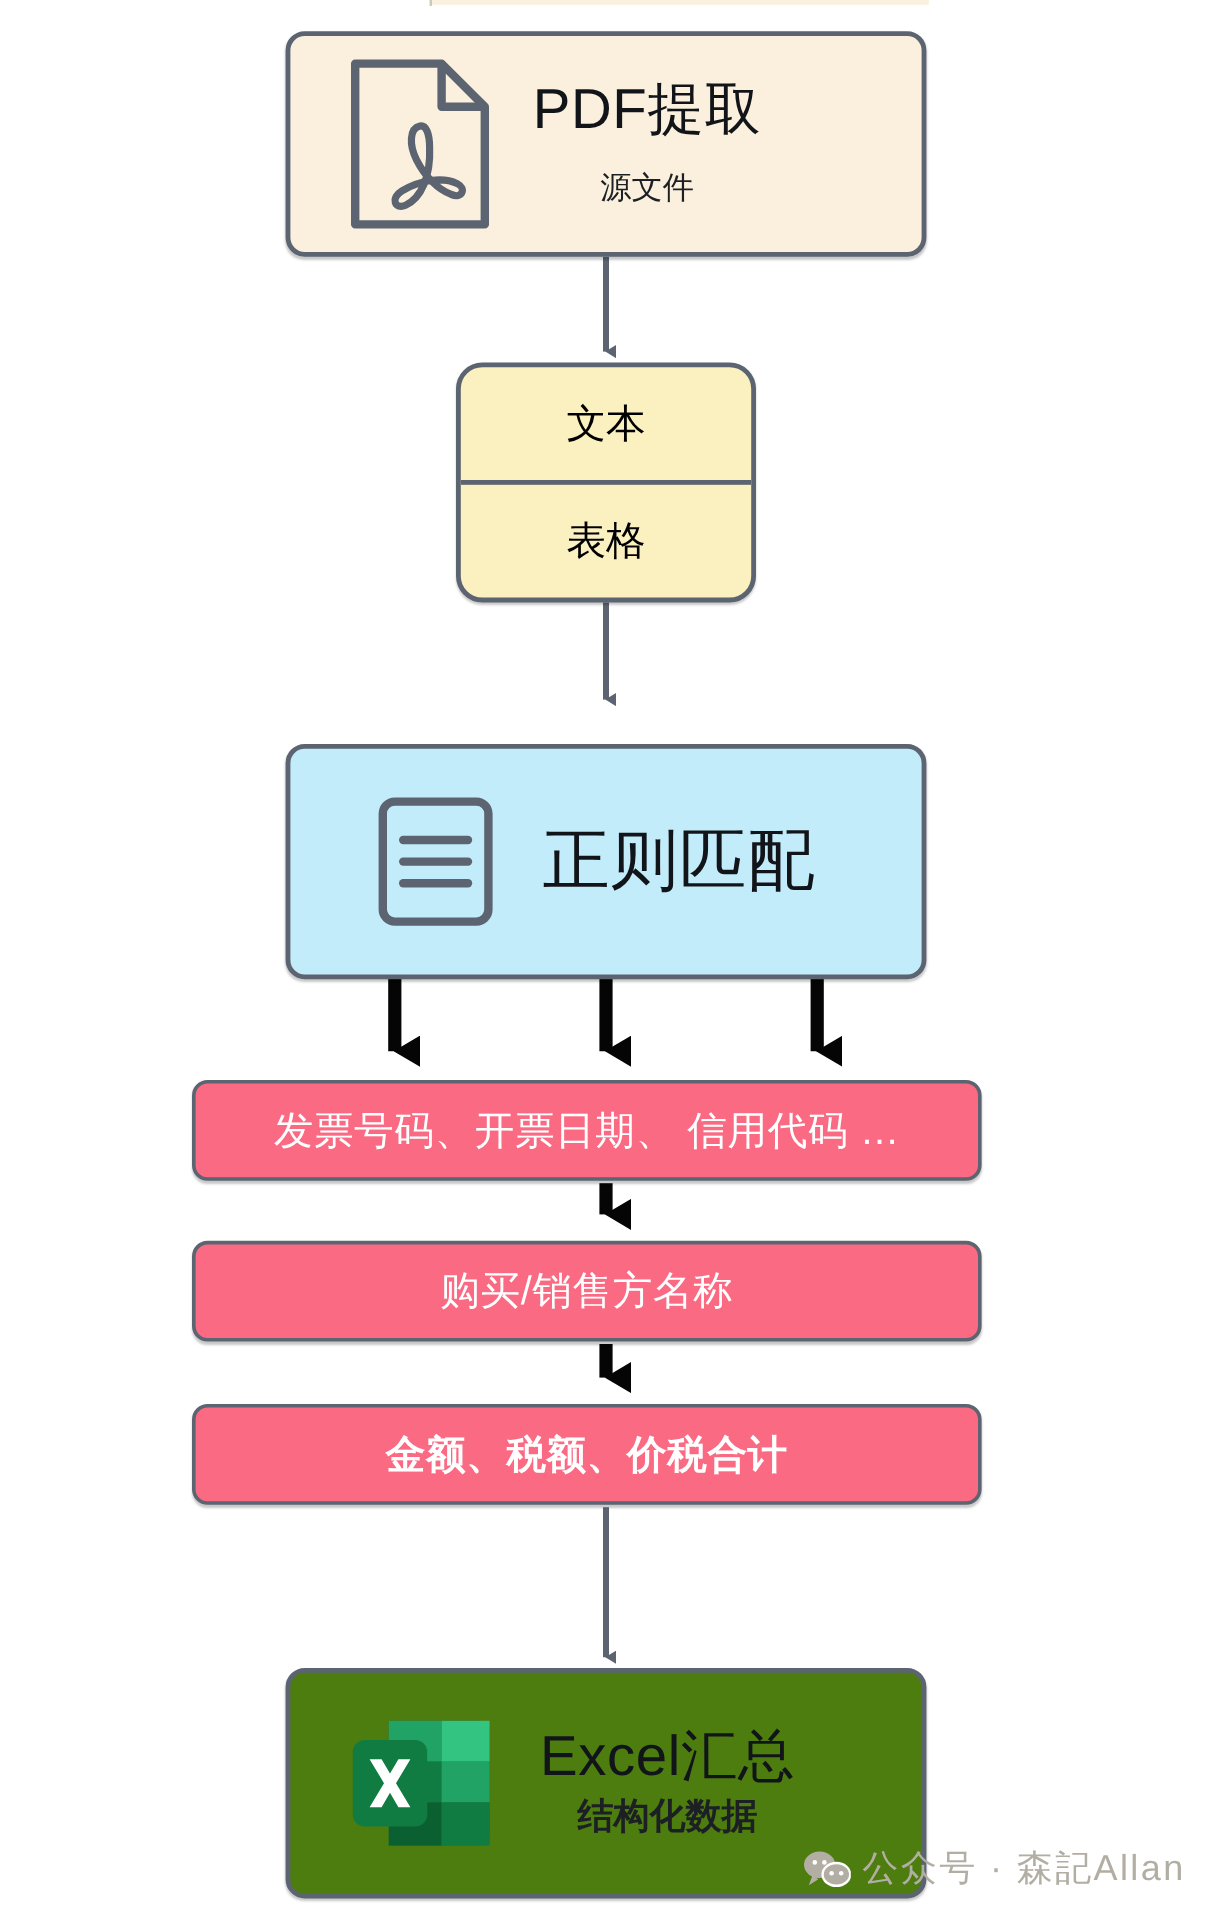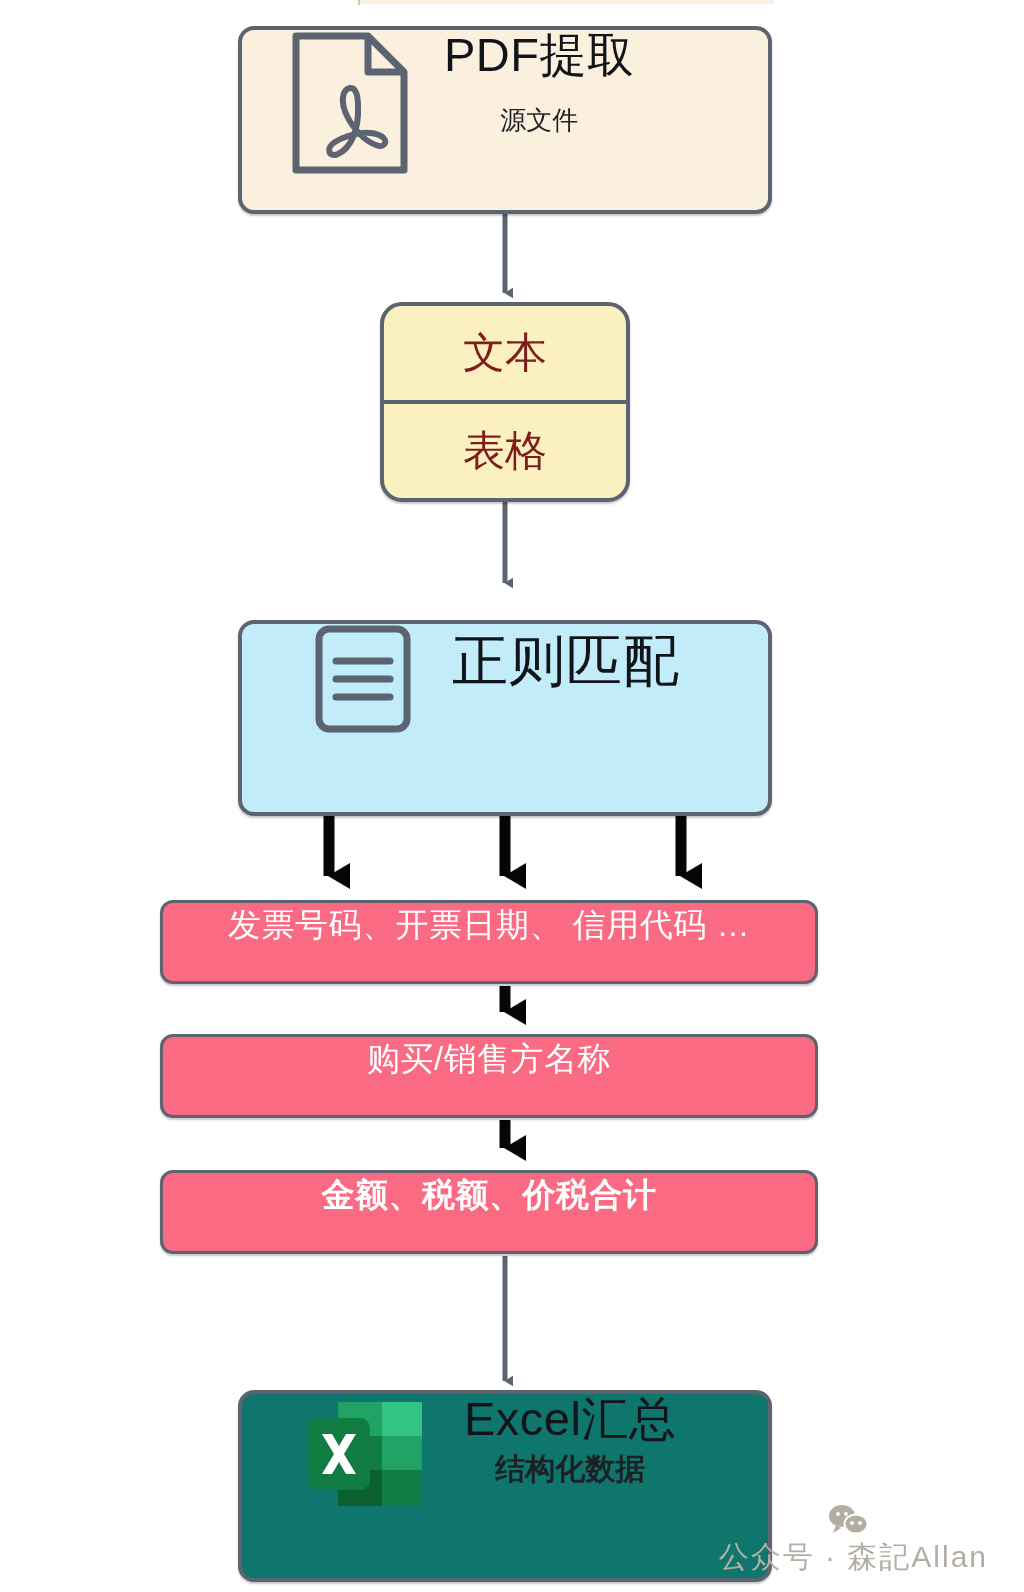--- a/index.html
+++ b/index.html
@@ -18,20 +18,21 @@
     overflow: hidden;
   }
 
   
   .node {
     position: absolute;
     box-sizing: border-box;
     border: 4px solid #5b6470;
     border-radius: 14px;
     display: flex;
+    align-items: center;
     box-shadow: 0 2px 2px rgba(0,0,0,0.22);
   }
 
   
   .node-pdf {
     left: 238px;
     top: 26px;
     width: 534px;
     height: 188px;
     background: #fbf0de;
@@ -64,22 +65,22 @@
     flex-direction: column;
     align-items: stretch;
     padding: 0;
     overflow: hidden;
   }
   .split-row {
     flex: 1 1 50%;
     display: flex;
     align-items: center;
     justify-content: center;
-    font-size: 42px;
-    color: #7f1d1d;
+    font-size: 33px;
+    color: #000000;
     text-align: center;
   }
   .split-row.top { border-bottom: 4px solid #5b6470; }
 
   
   .node-regex {
     left: 238px;
     top: 620px;
     width: 534px;
     height: 196px;
@@ -114,23 +115,23 @@
     white-space: nowrap;
     letter-spacing: 0.5px;
   }
 
   
   .node-excel {
     left: 238px;
     top: 1390px;
     width: 534px;
     height: 192px;
-    background: #0f766e;
+    background: #4d7c0f;
     border-radius: 16px;
-    padding-left: 60px;
+    padding-left: 46px;
   }
   .excel-icon { width: 126px; height: 120px; flex: 0 0 auto; }
   .excel-text { margin-left: 36px; }
   .excel-title {
     font-size: 47px;
     color: #111418;
     line-height: 1.05;
     letter-spacing: 0.5px;
   }
   .excel-sub {
@@ -148,21 +149,20 @@
   .watermark {
     position: absolute;
     right: 36px;
     bottom: 14px;
     display: flex;
     align-items: center;
     color: #b3aea4;
     font-size: 30px;
     letter-spacing: 2px;
     pointer-events: none;
-    flex-direction: column;
   }
   .wm-icon { width: 40px; height: 34px; margin-right: 10px; flex: 0 0 auto; }
 
   
   .top-sliver {
     position: absolute;
     left: 358px;
     top: 0;
     width: 416px;
     height: 4px;

